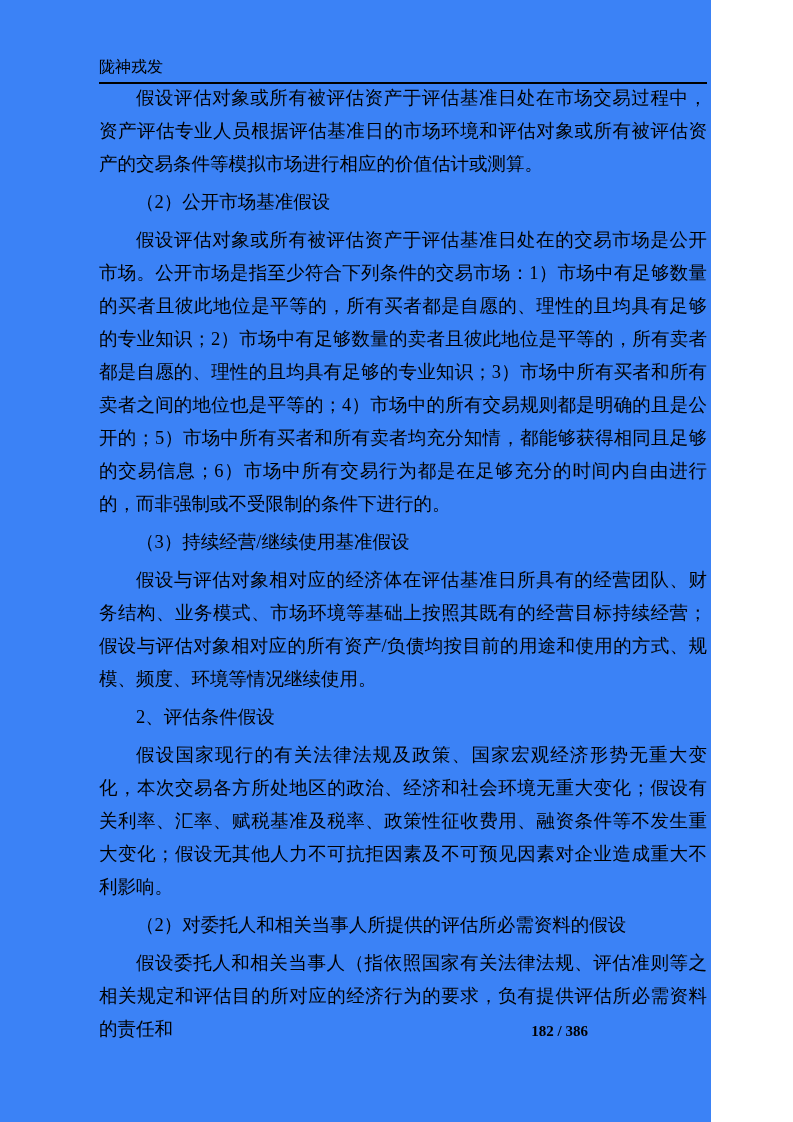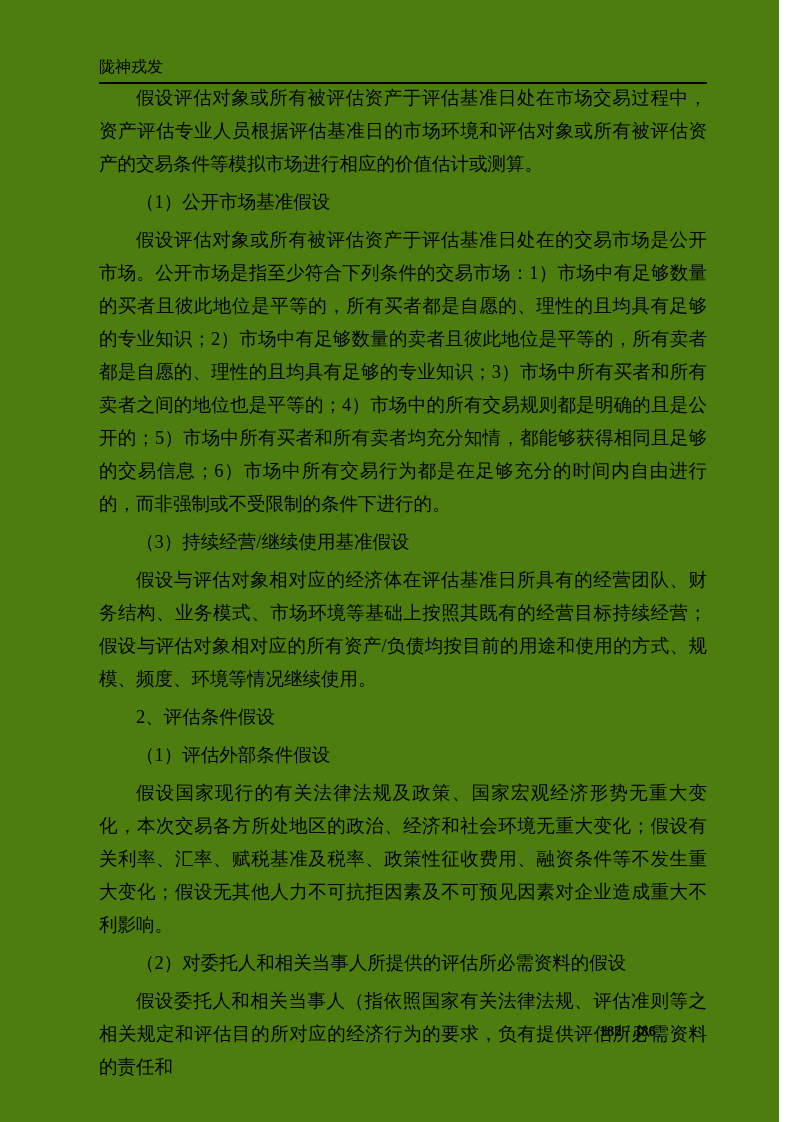--- a/index.html
+++ b/index.html
@@ -2,23 +2,23 @@
 <html><head>
 <meta charset="utf-8">
 <style>
   html, body {
     margin: 0;
     padding: 0;
     background: #fff;
   }
   .page {
     position: relative;
-    width: 779px;
+    width: 711px;
     height: 1122px;
-    background: #4d7c0f;
+    background: #3b82f6;
     color: #000000;
     font-family: "Liberation Serif", "DejaVu Serif", serif;
     overflow: hidden;
     box-sizing: border-box;
   }
   .header {
     position: absolute;
     top: 57px;
     left: 99px;
     width: 608px;
@@ -62,26 +62,25 @@
 <body>
 
 <div class="page">
 
   <div class="header">
     <span class="h-left">陇神戎发</span>
   </div>
 
   <div class="body-text">
     <p class="paragraph">假设评估对象或所有被评估资产于评估基准日处在市场交易过程中，资产评估专业人员根据评估基准日的市场环境和评估对象或所有被评估资产的交易条件等模拟市场进行相应的价值估计或测算。</p>
-    <p class="heading">（1）公开市场基准假设</p>
+    <p class="heading">（2）公开市场基准假设</p>
     <p class="paragraph">假设评估对象或所有被评估资产于评估基准日处在的交易市场是公开市场。公开市场是指至少符合下列条件的交易市场：1）市场中有足够数量的买者且彼此地位是平等的，所有买者都是自愿的、理性的且均具有足够的专业知识；2）市场中有足够数量的卖者且彼此地位是平等的，所有卖者都是自愿的、理性的且均具有足够的专业知识；3）市场中所有买者和所有卖者之间的地位也是平等的；4）市场中的所有交易规则都是明确的且是公开的；5）市场中所有买者和所有卖者均充分知情，都能够获得相同且足够的交易信息；6）市场中所有交易行为都是在足够充分的时间内自由进行的，而非强制或不受限制的条件下进行的。</p>
     <p class="heading">（3）持续经营/继续使用基准假设</p>
     <p class="paragraph">假设与评估对象相对应的经济体在评估基准日所具有的经营团队、财务结构、业务模式、市场环境等基础上按照其既有的经营目标持续经营；假设与评估对象相对应的所有资产/负债均按目前的用途和使用的方式、规模、频度、环境等情况继续使用。</p>
     <p class="heading">2、评估条件假设</p>
-    <p class="heading">（1）评估外部条件假设</p>
     <p class="paragraph">假设国家现行的有关法律法规及政策、国家宏观经济形势无重大变化，本次交易各方所处地区的政治、经济和社会环境无重大变化；假设有关利率、汇率、赋税基准及税率、政策性征收费用、融资条件等不发生重大变化；假设无其他人力不可抗拒因素及不可预见因素对企业造成重大不利影响。</p>
     <p class="heading">（2）对委托人和相关当事人所提供的评估所必需资料的假设</p>
     <p class="paragraph">假设委托人和相关当事人（指依照国家有关法律法规、评估准则等之相关规定和评估目的所对应的经济行为的要求，负有提供评估所必需资料的责任和</p>
   </div>
 
   <div class="footer">182 / 386</div>
 
 </div>
 
 </body></html>

